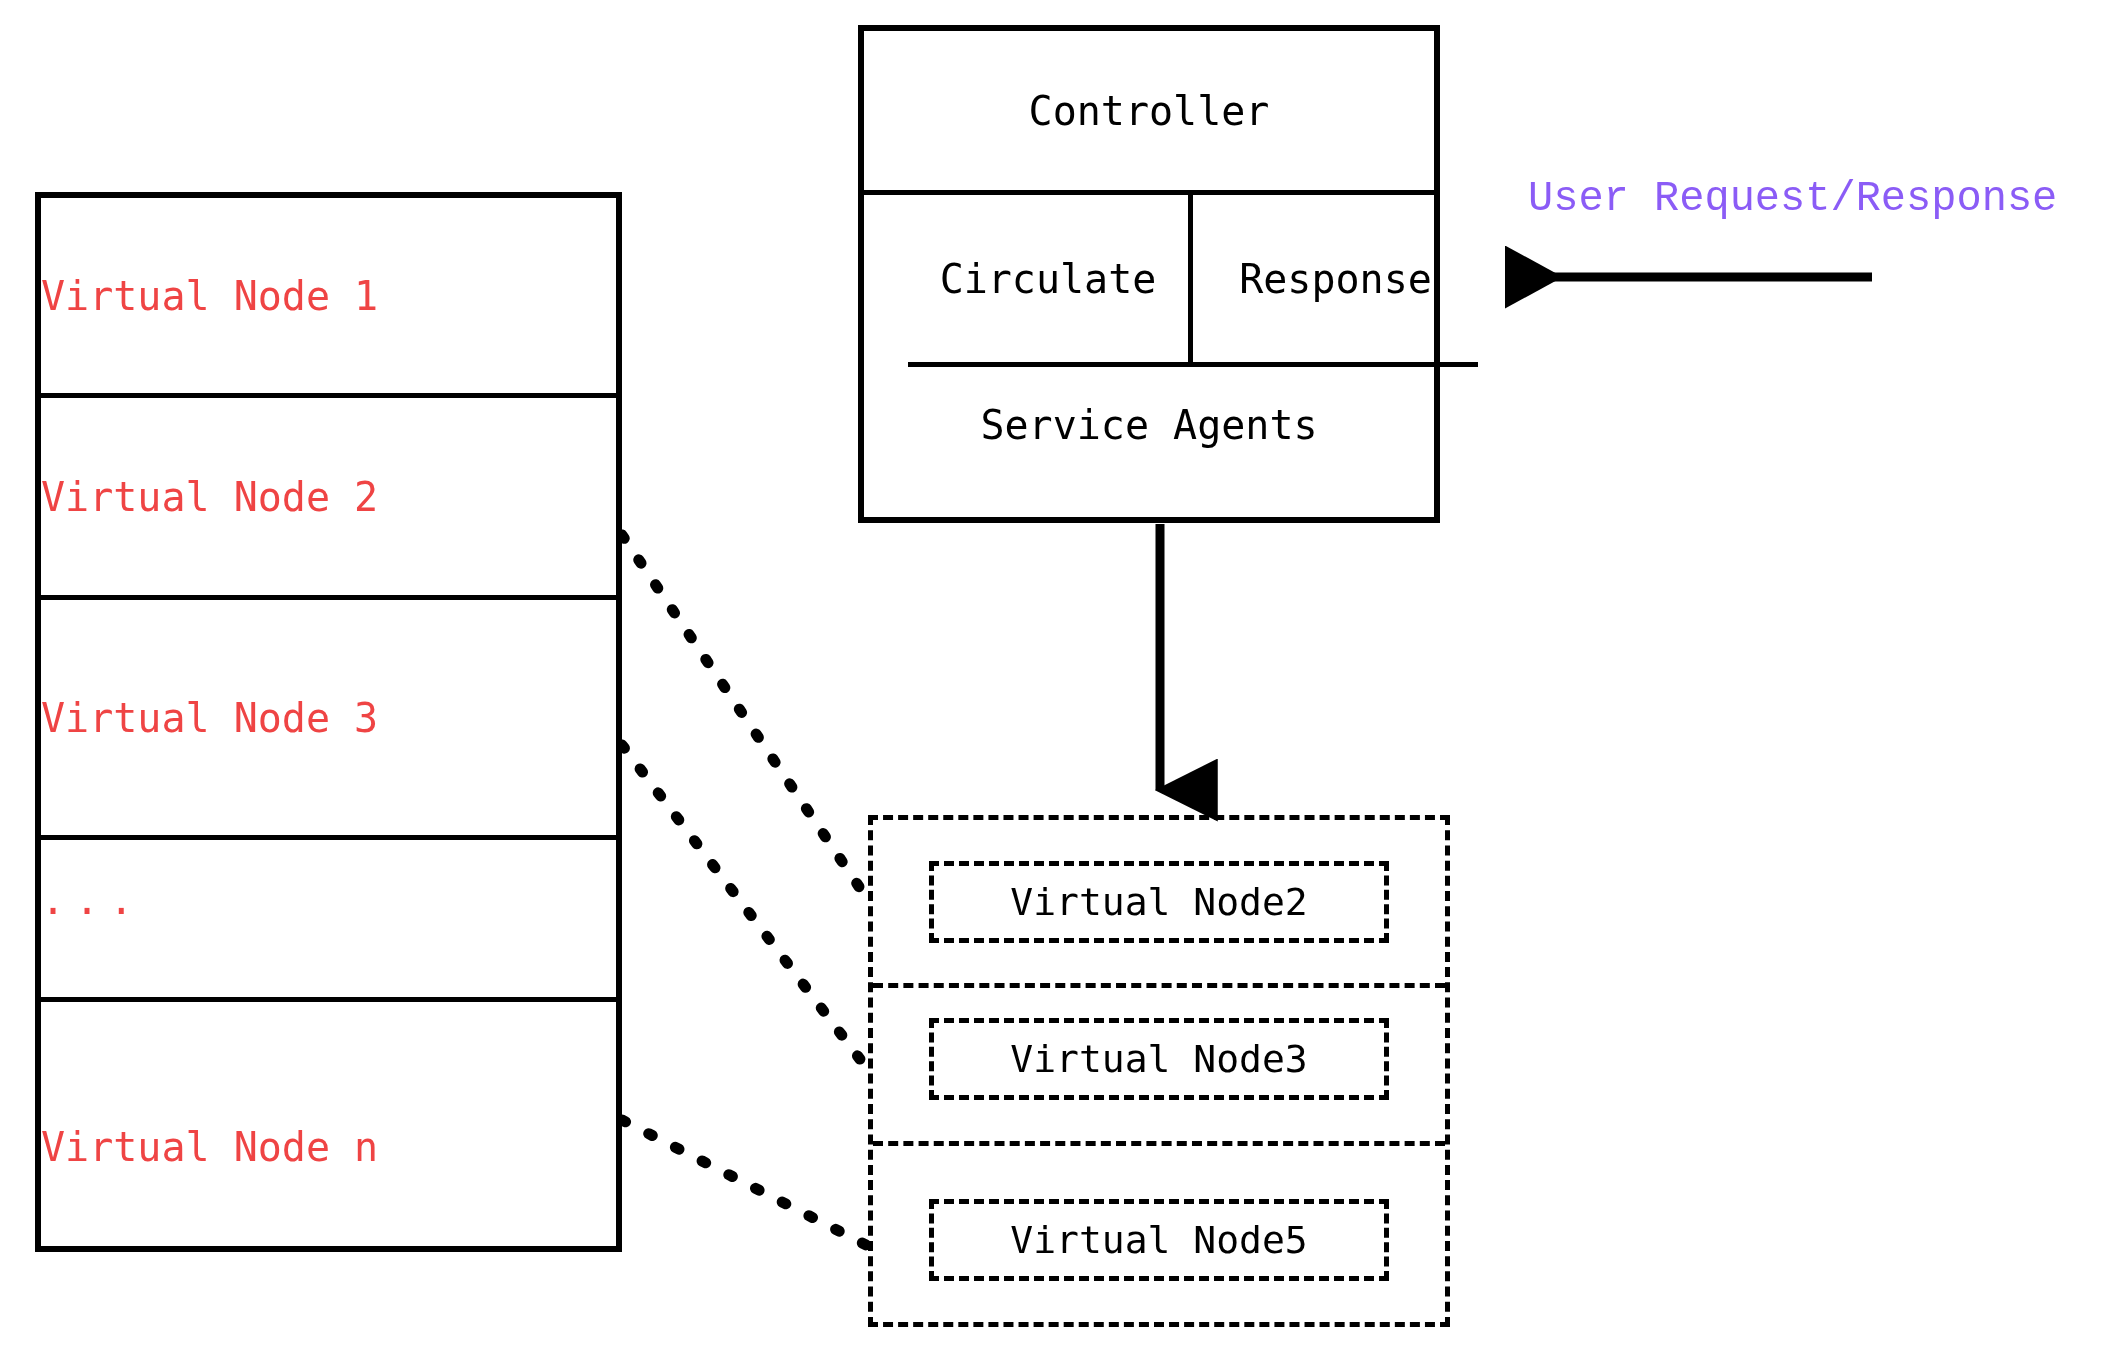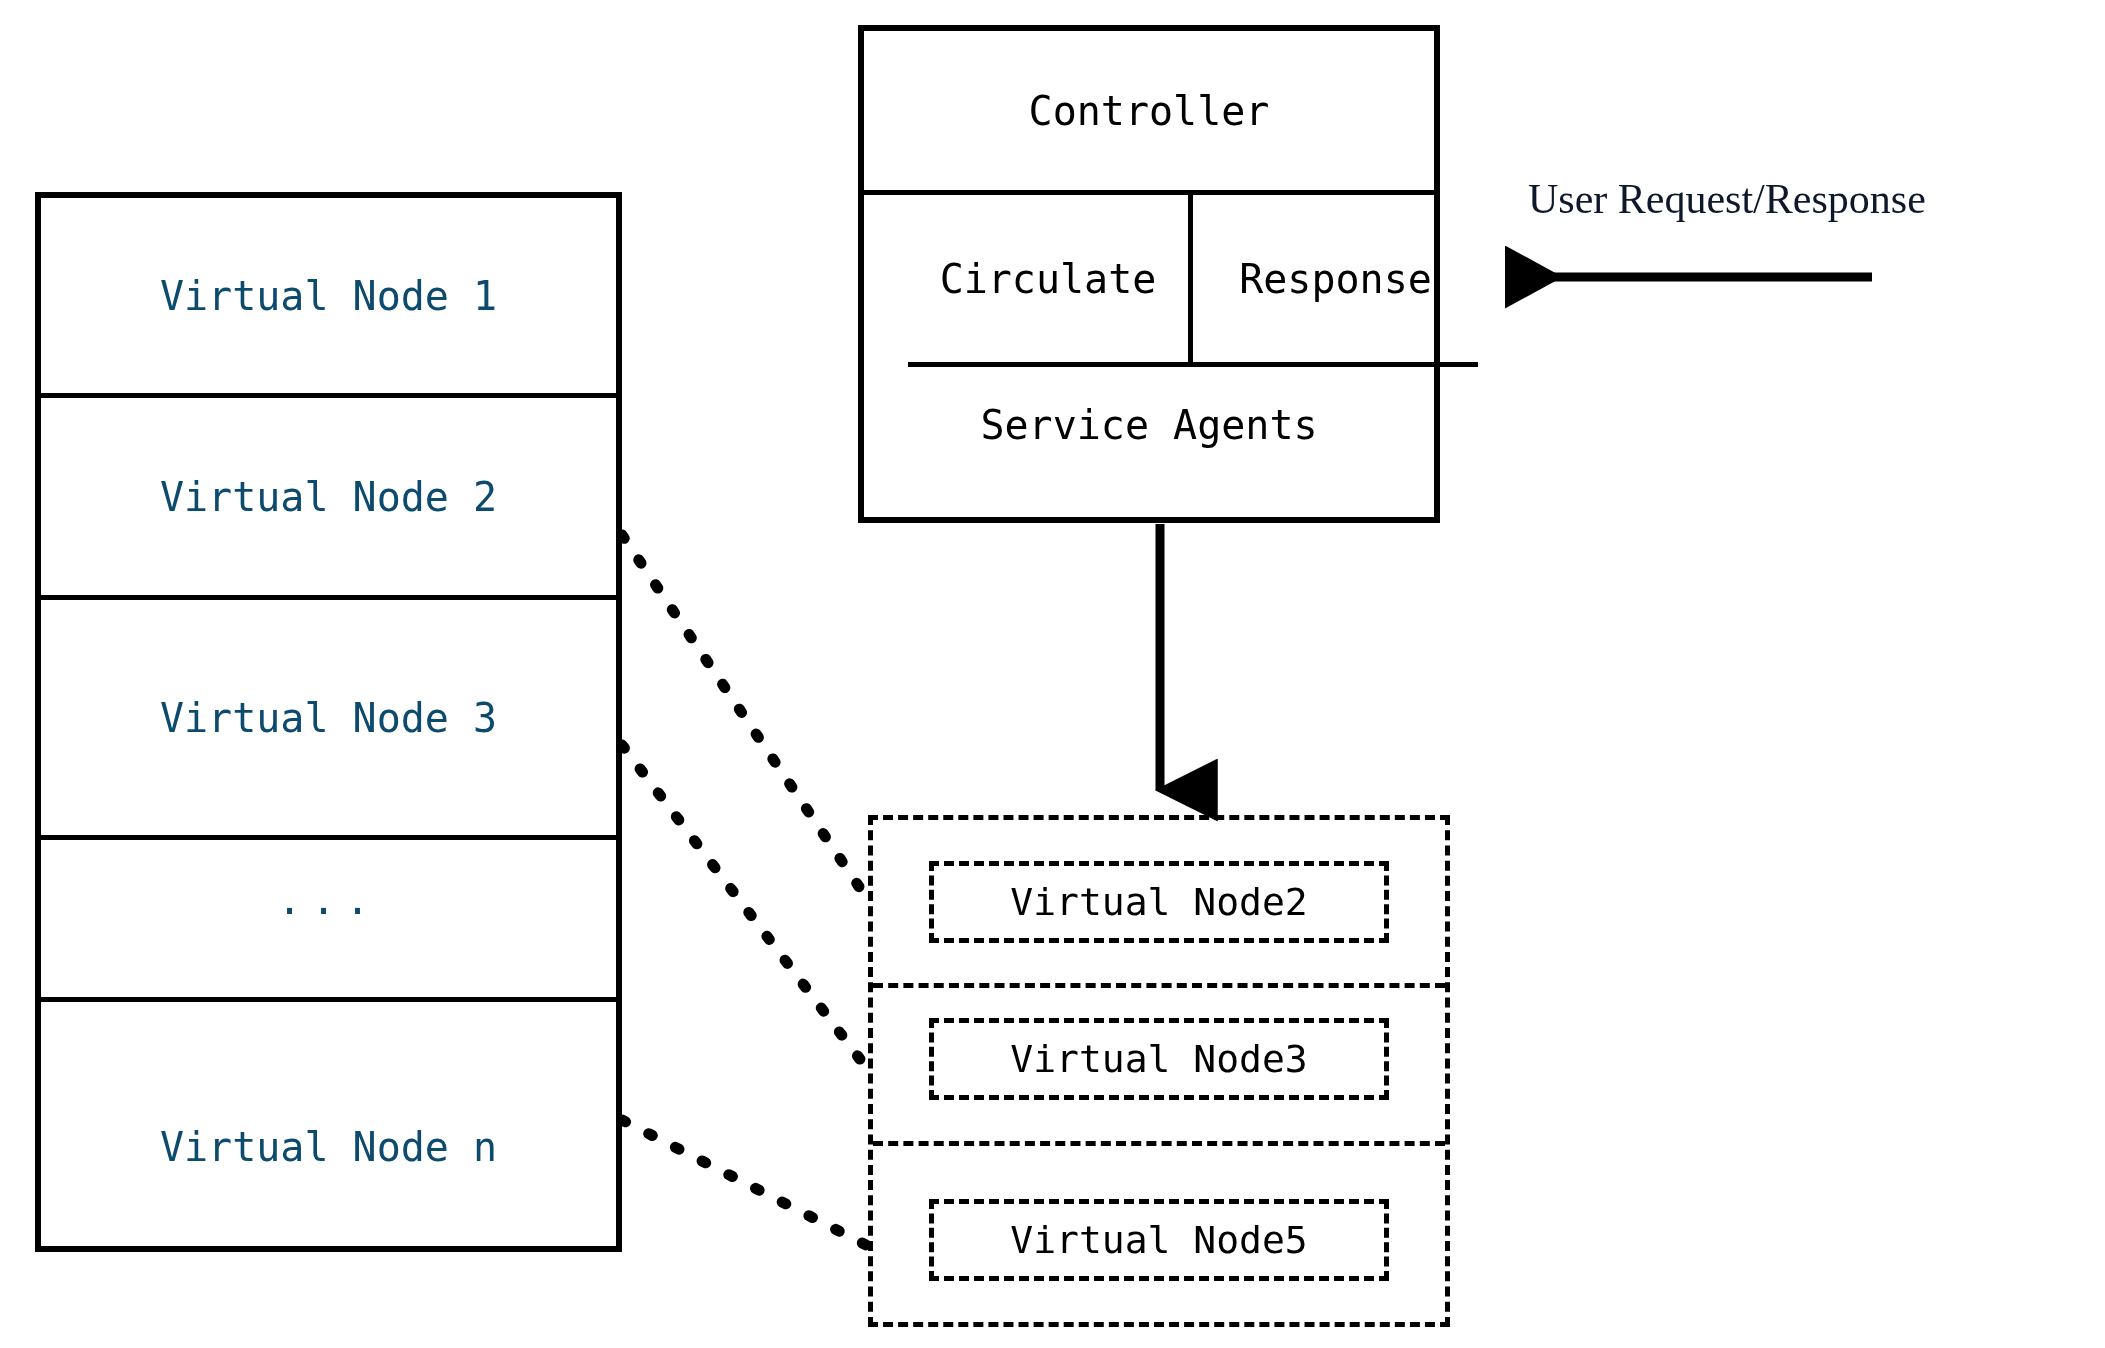--- a/index.html
+++ b/index.html
@@ -27,23 +27,22 @@
     border: 6px solid #000000;
     box-sizing: border-box;
   }
   .pool-row {
     position: absolute;
     left: 0;
     width: 100%;
     box-sizing: border-box;
     display: flex;
     align-items: center;
-    justify-content: center;
-    font-size: 40px;
-    color: #0c4a6e;
+    font-size: 40px;
+    color: #ef4444;
     letter-spacing: 0px;
     white-space: nowrap;
   }
   .pool-row.divided {
     border-bottom: 5px solid #000000;
   }
   .pool-row.r1 { top: 0px;   height: 200px; }
   .pool-row.r2 { top: 200px; height: 202px; }
   .pool-row.r3 { top: 402px; height: 240px; }
   .pool-row.r4 { top: 604px; height: 200px; }
@@ -127,23 +126,23 @@
     font-size: 38px;
     color: #000000;
     white-space: nowrap;
   }
 
   
   .req-label {
     position: absolute;
     left: 1528px;
     top: 175px;
-    font-family: Liberation Serif, serif;
+    font-family: Liberation Mono, monospace;
     font-size: 42px;
-    color: #0f172a;
+    color: #8b5cf6;
     white-space: nowrap;
   }
 
   
   #wires {
     position: absolute;
     left: 0;
     top: 0;
     width: 2105px;
     height: 1348px;

